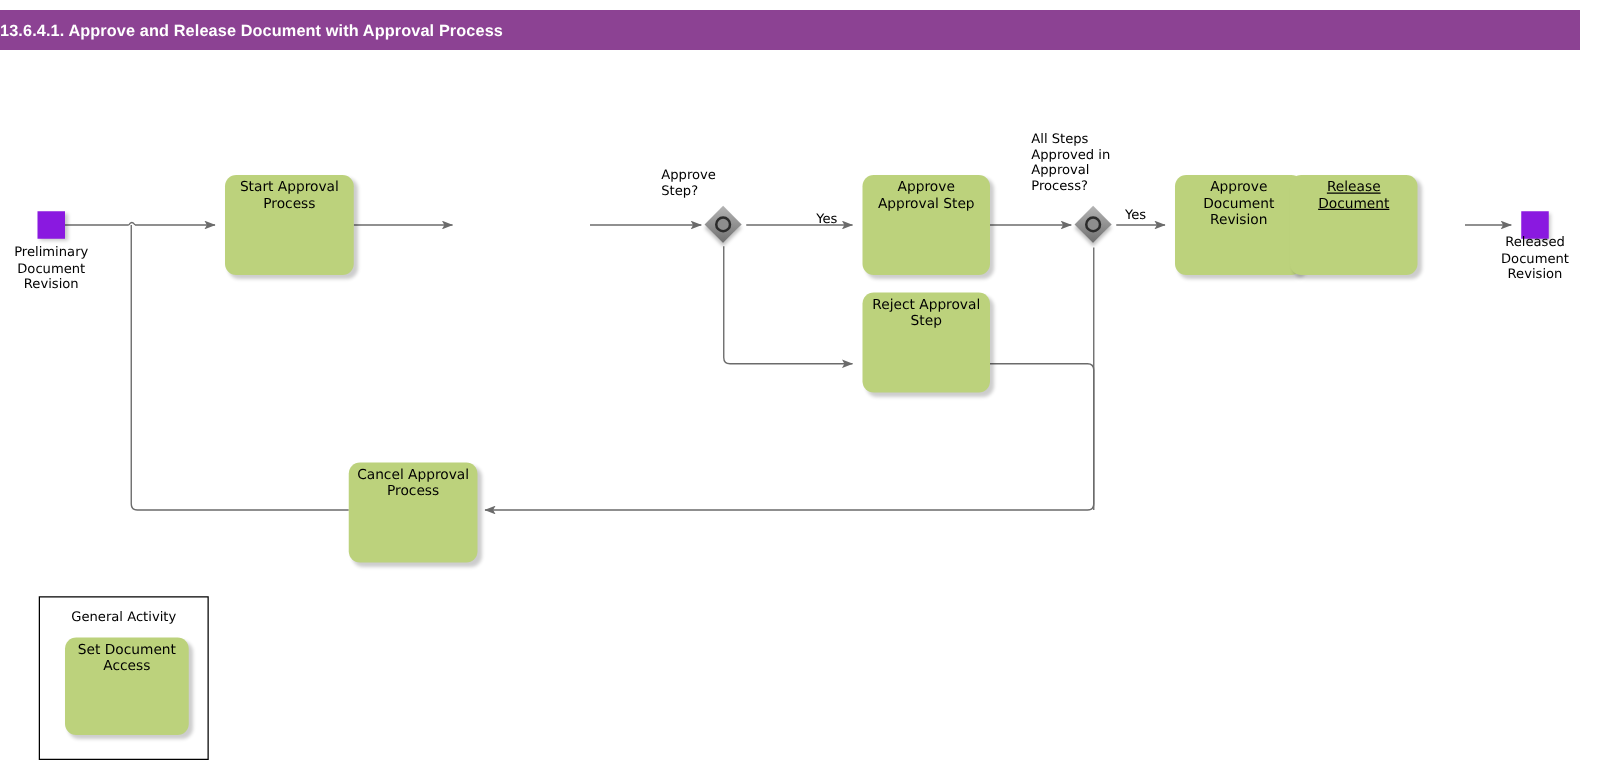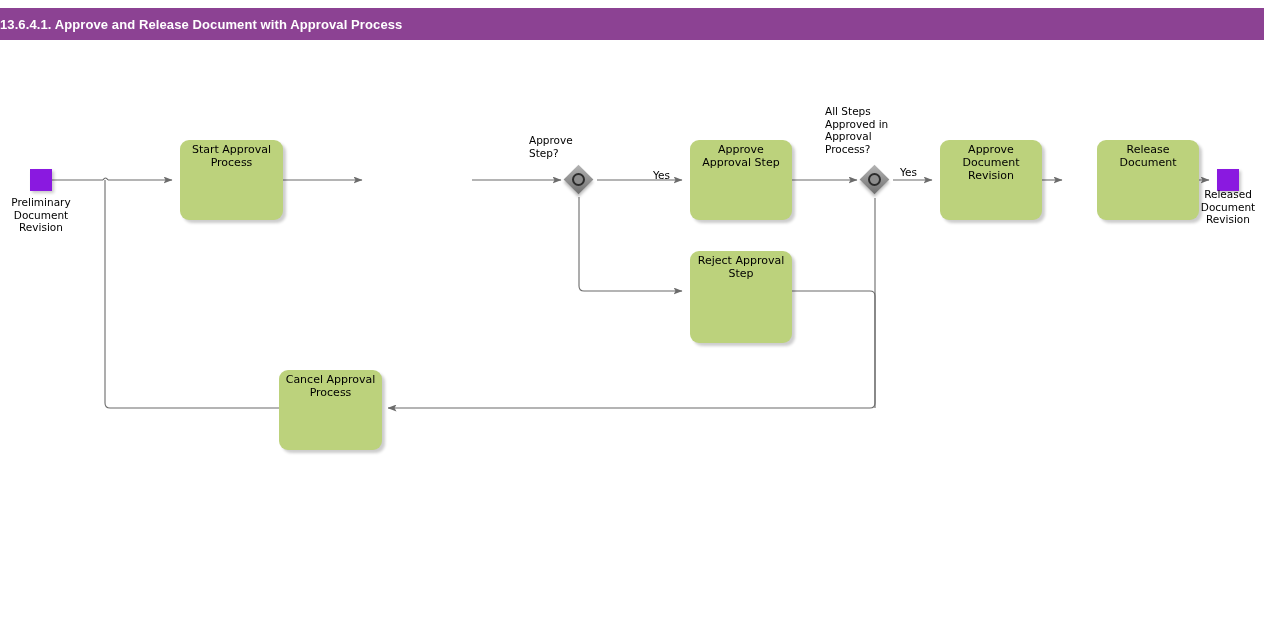--- a/index.html
+++ b/index.html
@@ -242,32 +242,32 @@
     <span style="white-space:pre-line;">Start Approval
 Process</span>
   </div>
 
 
   <div class="task" style="left:690px; top:140px; width:102px; height:80px;">
     <span style="white-space:pre-line;">Approve
 Approval Step</span>
   </div>
 
-  <div class="task" style="left:690px; top:251px; width:102px; height:92px;">
+  <div class="task" style="left:690px; top:234px; width:102px; height:80px;">
     <span style="white-space:pre-line;">Reject Approval
 Step</span>
   </div>
 
   <div class="task" style="left:940px; top:140px; width:102px; height:80px;">
     <span style="white-space:pre-line;">Approve
 Document
 Revision</span>
   </div>
 
-  <div class="task" style="left:1097px; top:140px; width:102px; height:80px;">
+  <div class="task" style="left:1032px; top:140px; width:102px; height:80px;text-decoration:underline;">
     <span style="white-space:pre-line;">Release
 Document</span>
   </div>
 
   <div class="task" style="left:279px; top:370px; width:103px; height:80px;">
     <span style="white-space:pre-line;">Cancel Approval
 Process</span>
   </div>
 
   <div class="gateway" style="left:564px; top:165px;">
@@ -288,14 +288,21 @@
 
   <div class="edge-label" style="left:653px; top:169px;">Yes</div>
 
   <div class="edge-label" style="left:900px; top:166px;">Yes</div>
 
   <div class="event-square" style="left:1217px; top:169px;"></div>
   <div class="event-label" style="left:1177px; top:188px; width:102px;">Released
 Document
 Revision</div>
 
+  <div id="legend-box">
+    <div id="legend-title">General Activity</div>
+    <div class="task" style="left:20px; top:32px; width:99px; height:78px;">
+      <span style="white-space:pre-line;">Set Document
+Access</span>
+    </div>
+  </div>
 
 </div>
 
 </body></html>

